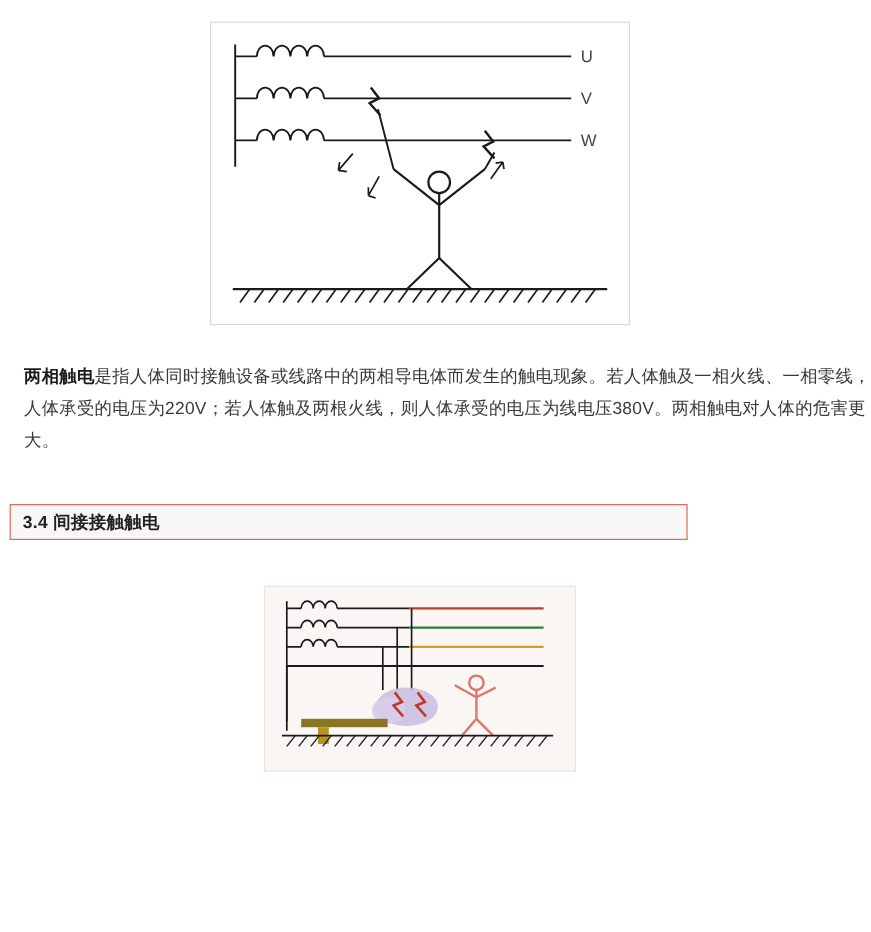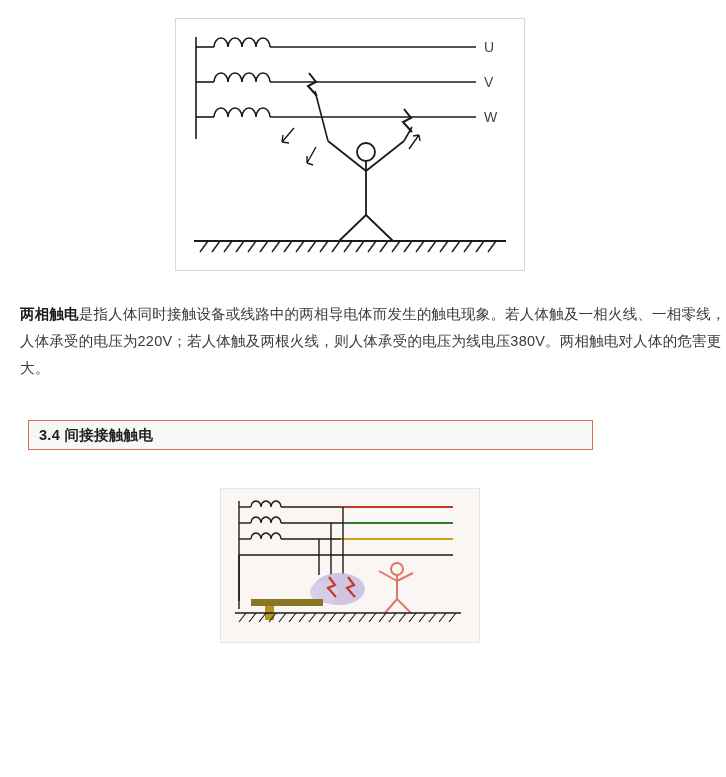--- a/index.html
+++ b/index.html
@@ -58,21 +58,20 @@
     position: absolute;
     left: 8px;
     top: 420px;
     width: 565px;
     height: 30px;
     background: #f7f7f7;
     border: 1px solid #e26a5a;
     box-sizing: border-box;
     display: flex;
     align-items: center;
-    margin-left: 20px;
   }
   .section-bar .label {
     font-size: 14.5px;
     font-weight: bold;
     color: #222222;
     padding-left: 10px;
     letter-spacing: 0.3px;
   }
 
   

